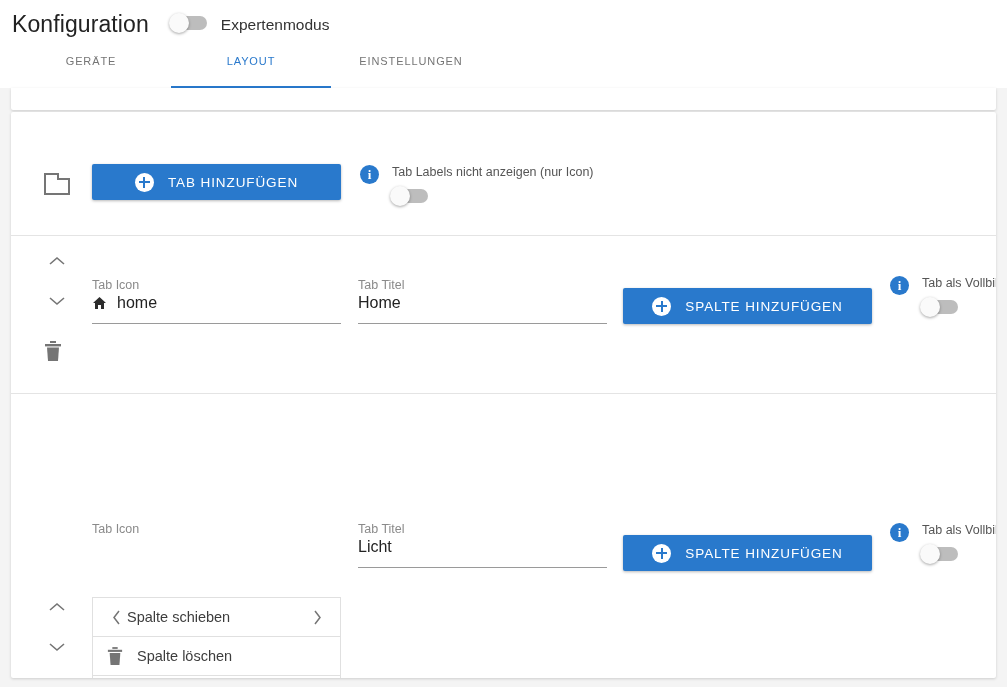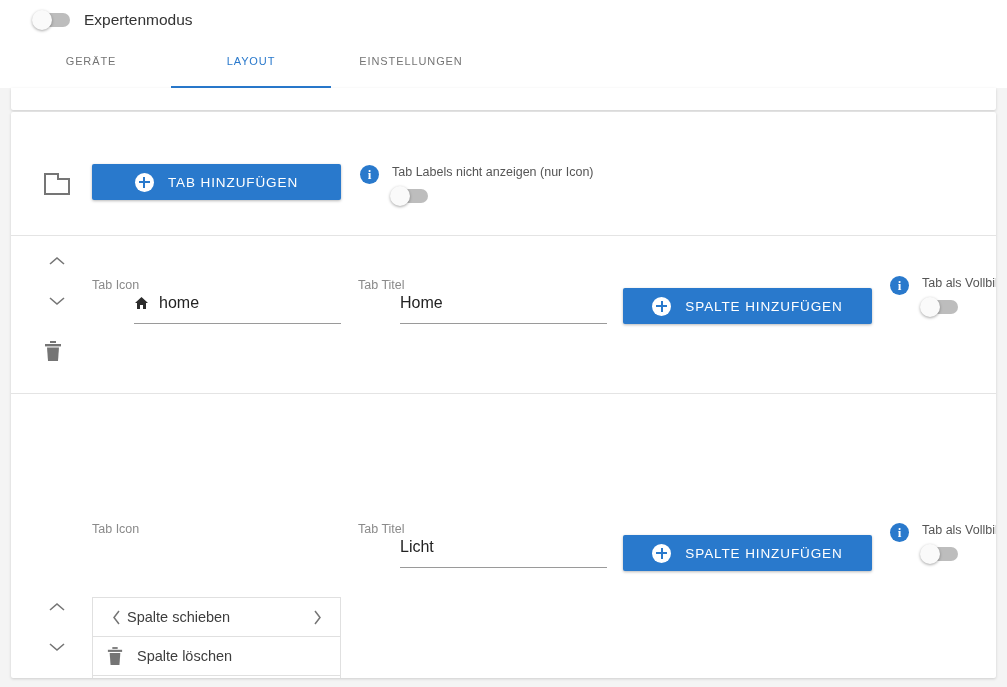--- a/index.html
+++ b/index.html
@@ -18,21 +18,21 @@
   }
   .title-row {
     display: flex; align-items: center;
     padding: 11px 0 0 12px;
   }
   .page-title {
     font-size: 23px; color: #222; font-weight: 400;
     letter-spacing: .1px;
   }
   .expert-toggle-wrap {
-    display: flex; align-items: center;
+    display: flex; align-items: flex-start;
     margin-left: 22px;
   }
   .switch {
     position: relative;
     width: 36px; height: 14px;
     border-radius: 7px;
     background: #bdbdbd;
     flex: 0 0 auto;
   }
   .switch .knob {
@@ -168,21 +168,20 @@
   .field-label {
     font-size: 12.5px; color: #8a8a8a;
     margin-bottom: 6px;
   }
   .field-value {
     font-size: 16px; color: #222;
     height: 26px;
     display: flex; align-items: center;
     border-bottom: 1px solid #9a9a9a;
     padding-bottom: 16px;
-    margin-left: 42px;
   }
   .field-value .leading-icon {
     margin-right: 10px;
     display: flex; align-items: center;
   }
 
   
   .col-menu {
     position: absolute;
     left: 81px;
@@ -207,20 +206,21 @@
   .col-menu-item.shift .mi-text { flex: 1; }
   .chev-sm { width: 22px; display:flex; align-items:center; justify-content:center; cursor: pointer; }
 
   .gray-ic { fill: #757575; }
 </style>
 </head>
 <body>
 
 <div class="header">
   <div class="title-row">
+    <div class="page-title">Konfiguration</div>
     <div class="expert-toggle-wrap">
       <div class="switch">
         <div class="knob"></div>
       </div>
       <div class="expert-label">Expertenmodus</div>
     </div>
   </div>
 
   <div class="tabs">
     <div class="tab">GERÄTE</div>

